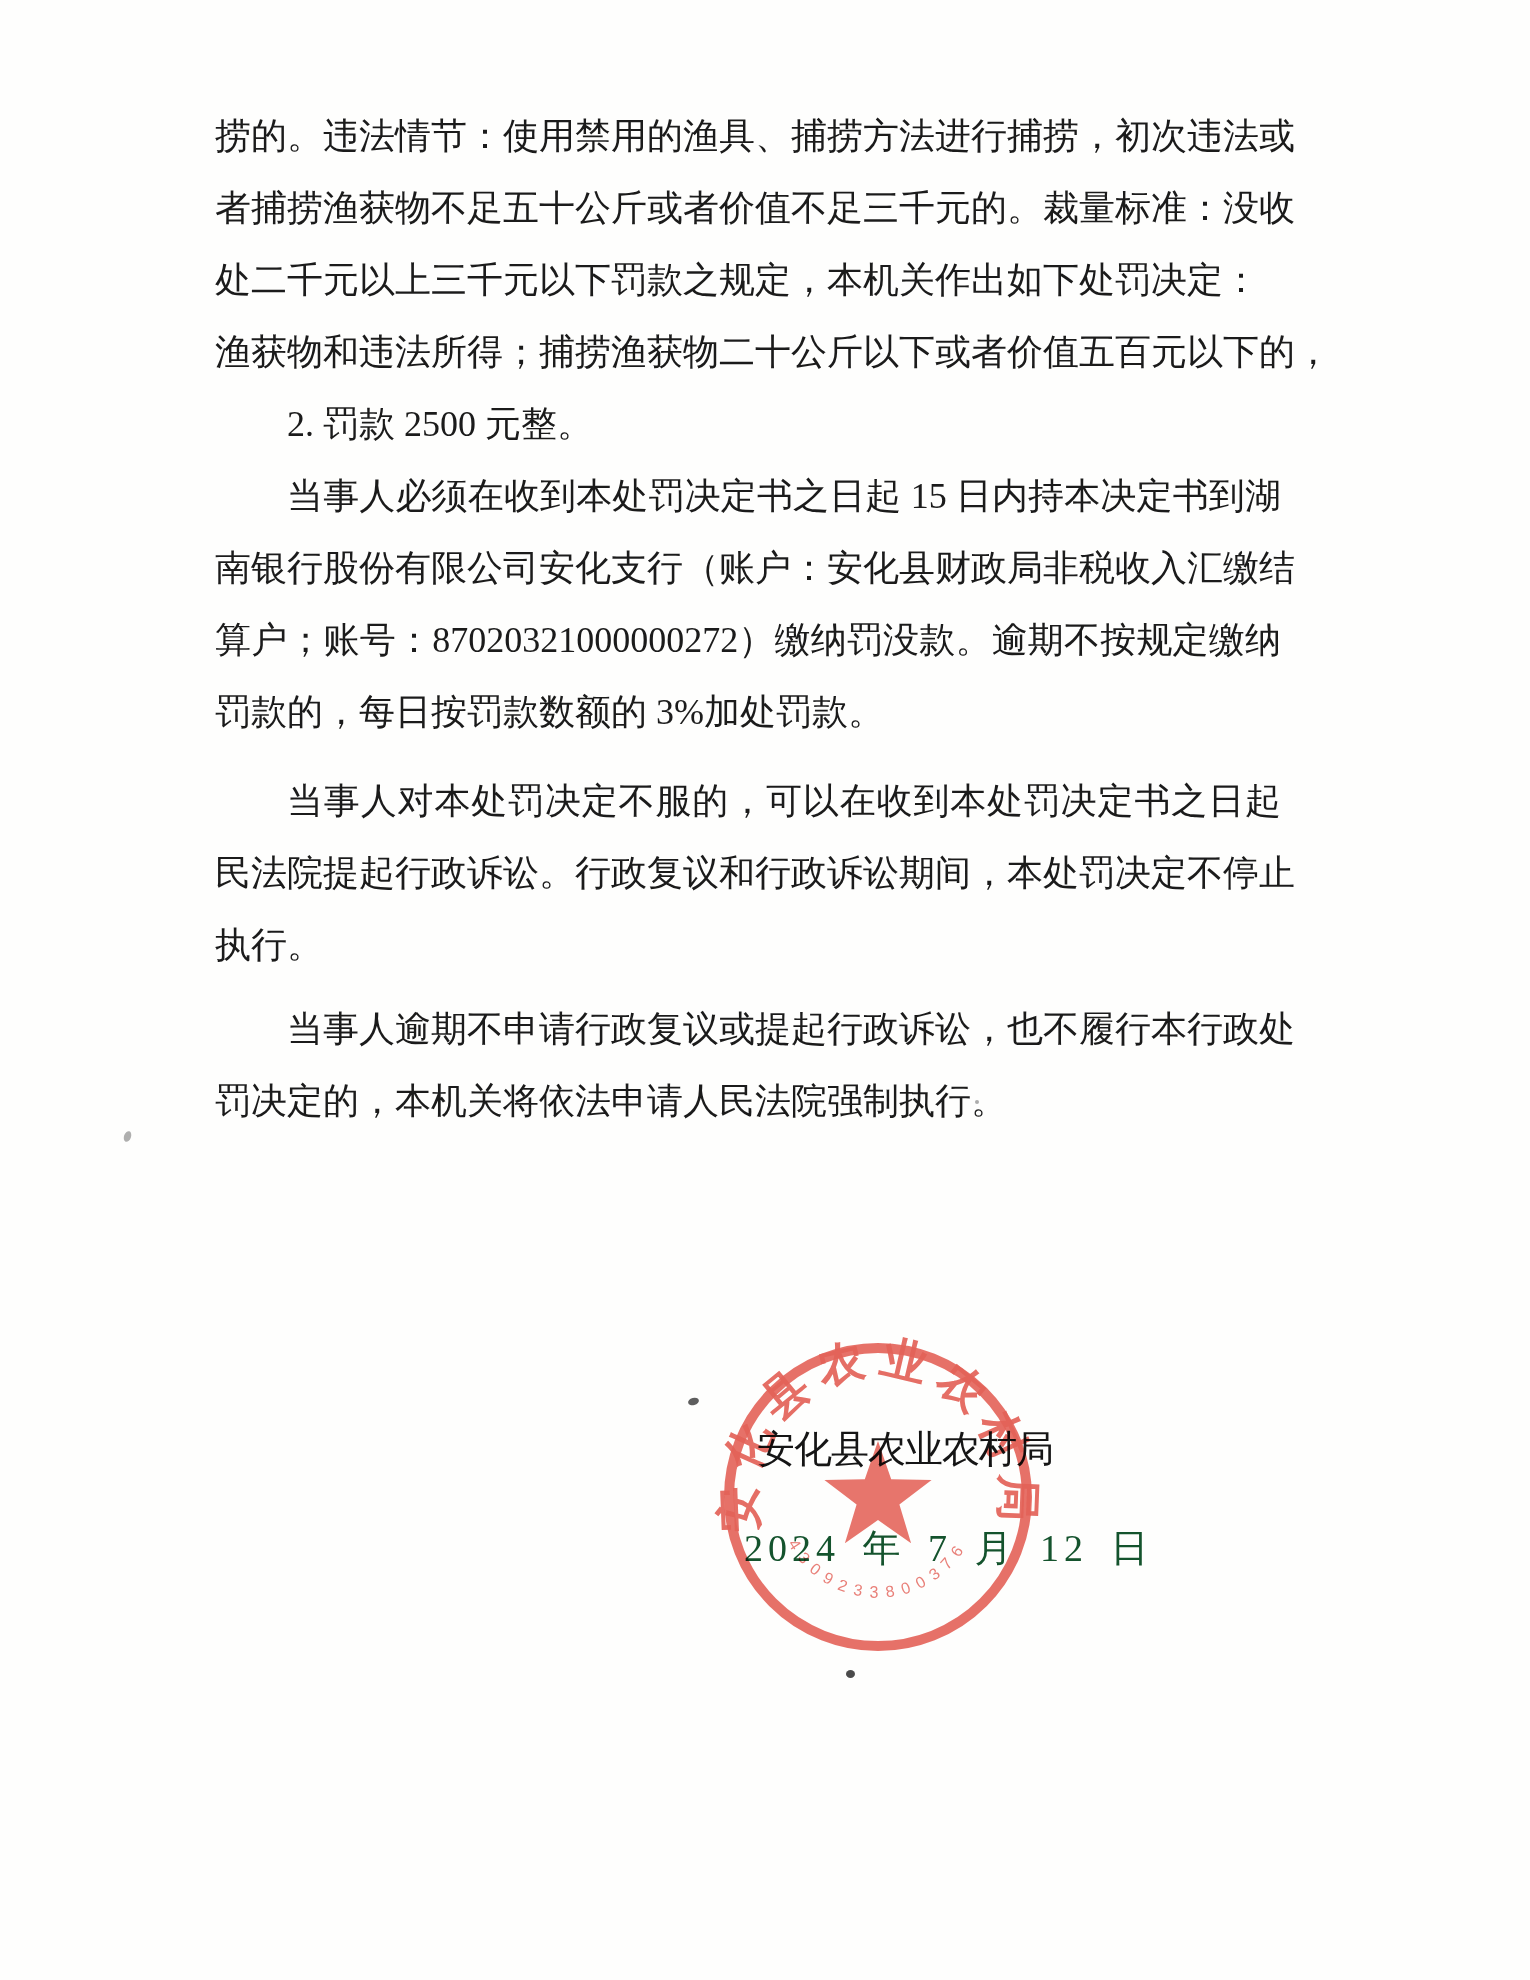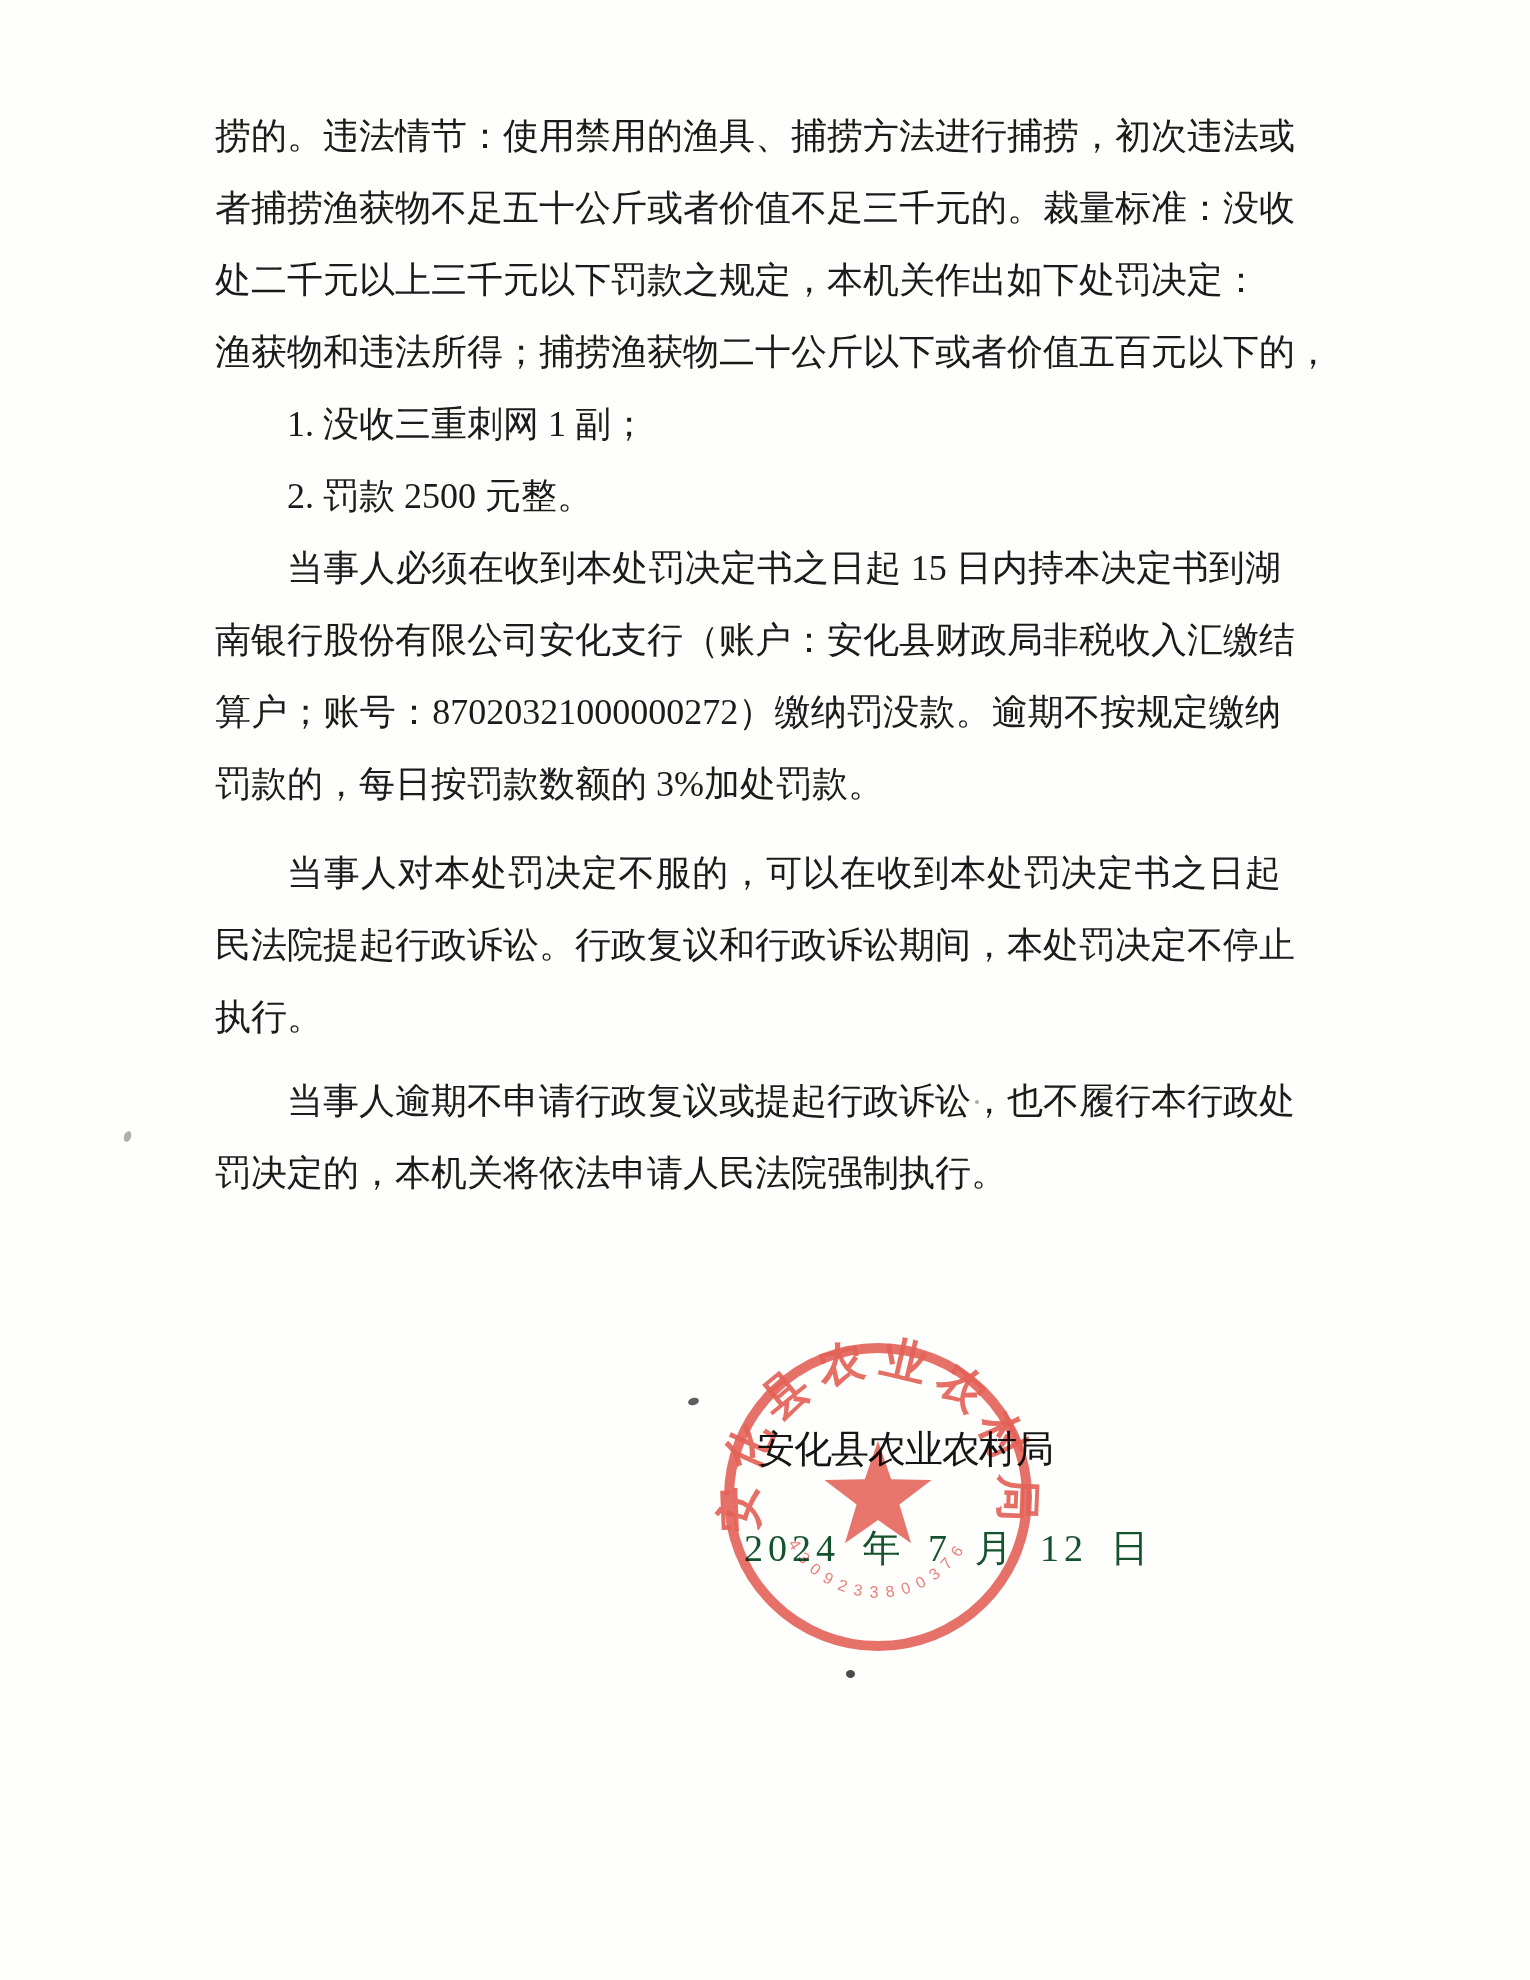--- a/index.html
+++ b/index.html
@@ -49,21 +49,20 @@
 </head>
 <body>
 
 <div class="page">
 
   <div class="textblock">
     <div class="ln j">捞的。违法情节：使用禁用的渔具、捕捞方法进行捕捞，初次违法或</div>
     <div class="ln j">者捕捞渔获物不足五十公斤或者价值不足三千元的。裁量标准：没收</div>
     <div class="ln">处二千元以上三千元以下罚款之规定，本机关作出如下处罚决定：</div>
     <div class="ln j">渔获物和违法所得；捕捞渔获物二十公斤以下或者价值五百元以下的，</div>
-    <div class="ln ind">1. 没收三重刺网 1 副；</div>
     <div class="ln ind">2. 罚款 2500 元整。</div>
     <div class="ln j ind">当事人必须在收到本处罚决定书之日起 15 日内持本决定书到湖</div>
     <div class="ln j">南银行股份有限公司安化支行（账户：安化县财政局非税收入汇缴结</div>
     <div class="ln j">算户；账号：87020321000000272）缴纳罚没款。逾期不按规定缴纳</div>
     <div class="ln">罚款的，每日按罚款数额的 3%加处罚款。</div>
     <div class="ln j ind gap-p3">当事人对本处罚决定不服的，可以在收到本处罚决定书之日起</div>
     <div class="ln j">民法院提起行政诉讼。行政复议和行政诉讼期间，本处罚决定不停止</div>
     <div class="ln">执行。</div>
     <div class="ln j ind gap-p4">当事人逾期不申请行政复议或提起行政诉讼，也不履行本行政处</div>
     <div class="ln">罚决定的，本机关将依法申请人民法院强制执行。</div>

